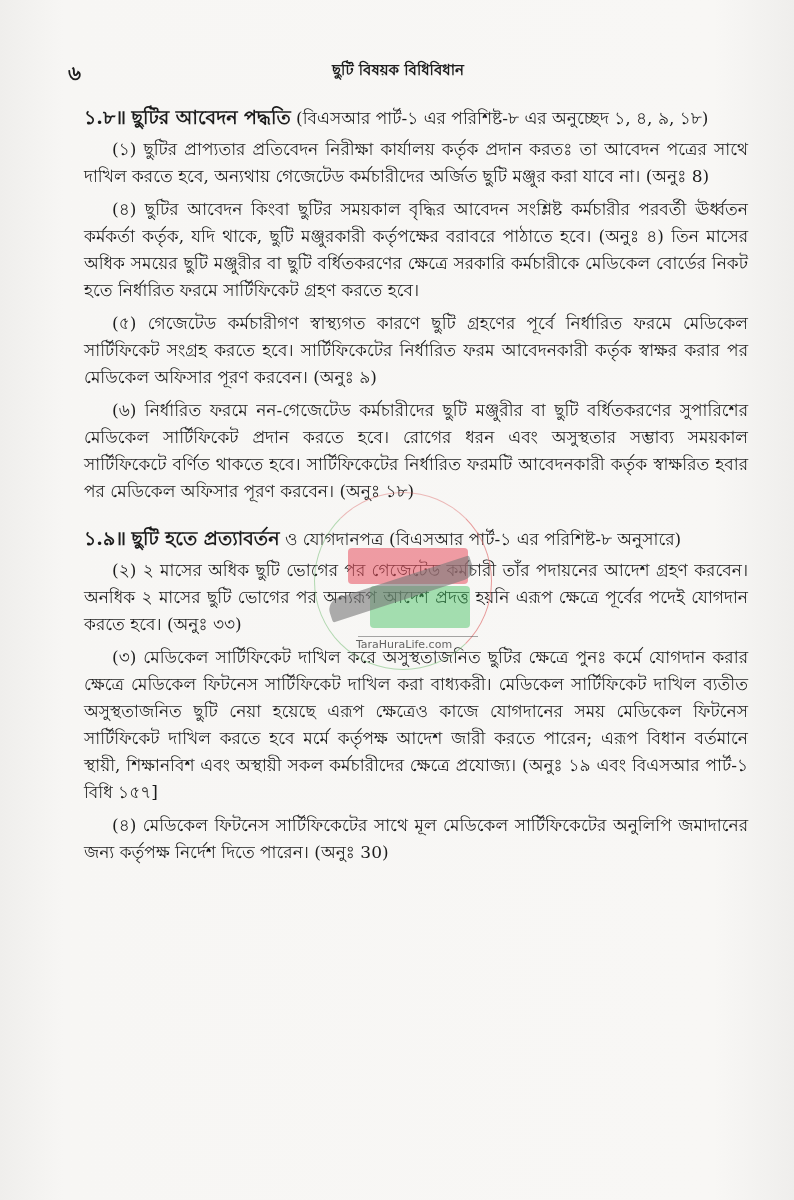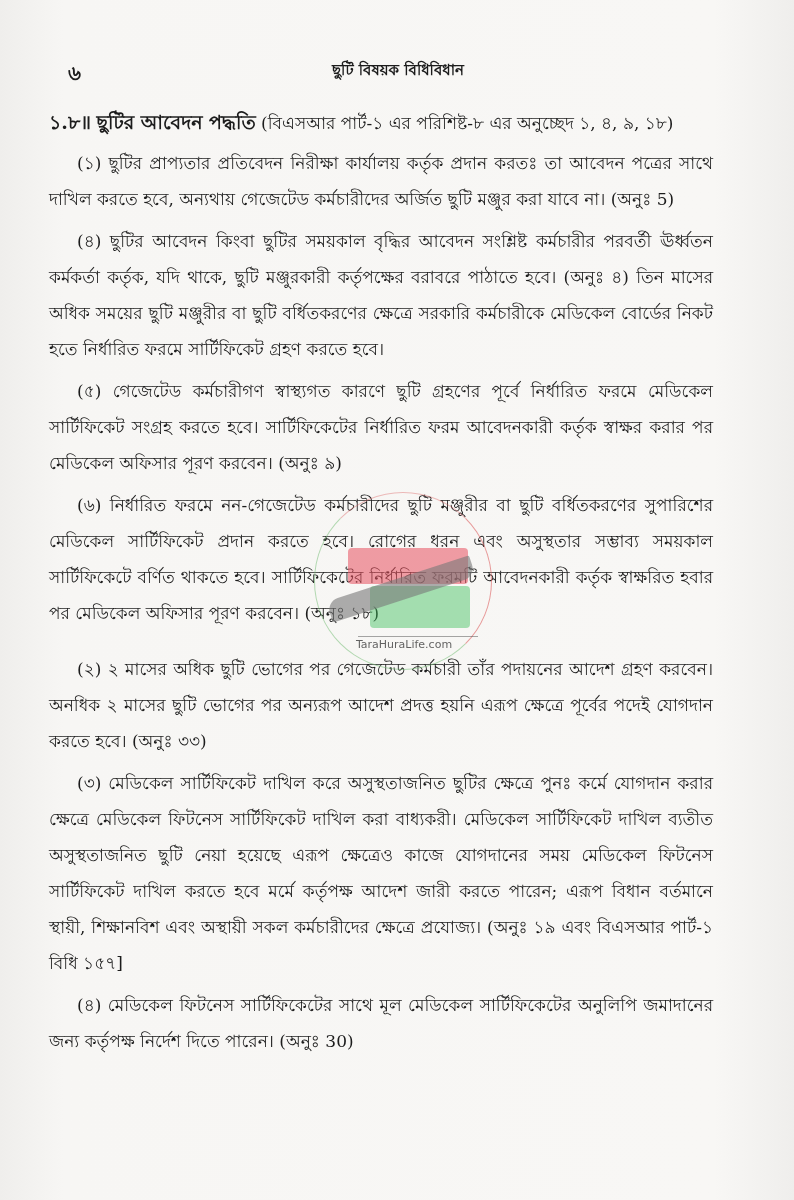--- a/index.html
+++ b/index.html
@@ -39,24 +39,24 @@
       position: absolute;
       left: 0; right: 0;
       top: 0;
       text-align: center;
       font-size: 15px;
       font-weight: bold;
     }
     .content {
       position: absolute;
       top: 104px;
-      left: 49px;
+      left: 84px;
       width: 664px;
       font-size: 17px;
-      line-height: 36px;
+      line-height: 27px;
       text-align: justify;
     }
     .section-heading {
       margin: 0 0 4px 0;
       font-size: 17px;
     }
     .section-heading .num,
     .section-heading .title {
       font-weight: bold;
       font-size: 19px;
@@ -133,27 +133,33 @@
     <div class="running-title">ছুটি বিষয়ক বিধিবিধান</div>
   </div>
 
   <div class="content">
 
     <div class="section-heading">
       <span class="num">১.৮॥</span>
       <span class="title">ছুটির আবেদন পদ্ধতি</span>
       <span class="ref">(বিএসআর পার্ট-১ এর পরিশিষ্ট-৮ এর অনুচ্ছেদ ১, ৪, ৯, ১৮)</span>
     </div>
-    <p class="para">(১) ছুটির প্রাপ্যতার প্রতিবেদন নিরীক্ষা কার্যালয় কর্তৃক প্রদান করতঃ তা আবেদন পত্রের সাথে দাখিল করতে হবে, অন্যথায় গেজেটেড কর্মচারীদের অর্জিত ছুটি মঞ্জুর করা যাবে না। (অনুঃ 5)</p>
+    <p class="para">(১) ছুটির প্রাপ্যতার প্রতিবেদন নিরীক্ষা কার্যালয় কর্তৃক প্রদান করতঃ তা আবেদন পত্রের সাথে দাখিল করতে হবে, অন্যথায় গেজেটেড কর্মচারীদের অর্জিত ছুটি মঞ্জুর করা যাবে না। (অনুঃ 8)</p>
     <p class="para">(৪) ছুটির আবেদন কিংবা ছুটির সময়কাল বৃদ্ধির আবেদন সংশ্লিষ্ট কর্মচারীর পরবর্তী ঊর্ধ্বতন কর্মকর্তা কর্তৃক, যদি থাকে, ছুটি মঞ্জুরকারী কর্তৃপক্ষের বরাবরে পাঠাতে হবে। (অনুঃ ৪) তিন মাসের অধিক সময়ের ছুটি মঞ্জুরীর বা ছুটি বর্ধিতকরণের ক্ষেত্রে সরকারি কর্মচারীকে মেডিকেল বোর্ডের নিকট হতে নির্ধারিত ফরমে সার্টিফিকেট গ্রহণ করতে হবে।</p>
     <p class="para">(৫) গেজেটেড কর্মচারীগণ স্বাস্থ্যগত কারণে ছুটি গ্রহণের পূর্বে নির্ধারিত ফরমে মেডিকেল সার্টিফিকেট সংগ্রহ করতে হবে। সার্টিফিকেটের নির্ধারিত ফরম আবেদনকারী কর্তৃক স্বাক্ষর করার পর মেডিকেল অফিসার পূরণ করবেন। (অনুঃ ৯)</p>
     <p class="para">(৬) নির্ধারিত ফরমে নন-গেজেটেড কর্মচারীদের ছুটি মঞ্জুরীর বা ছুটি বর্ধিতকরণের সুপারিশের মেডিকেল সার্টিফিকেট প্রদান করতে হবে। রোগের ধরন এবং অসুস্থতার সম্ভাব্য সময়কাল সার্টিফিকেটে বর্ণিত থাকতে হবে। সার্টিফিকেটের নির্ধারিত ফরমটি আবেদনকারী কর্তৃক স্বাক্ষরিত হবার পর মেডিকেল অফিসার পূরণ করবেন। (অনুঃ ১৮)</p>
 
     <div class="section-gap"></div>
 
+    <div class="section-heading">
+      <span class="num">১.৯॥</span>
+      <span class="title">ছুটি হতে প্রত্যাবর্তন</span>
+      <span class="ref">ও যোগদানপত্র</span>
+      <span class="ref">(বিএসআর পার্ট-১ এর পরিশিষ্ট-৮ অনুসারে)</span>
+    </div>
     <p class="para">(২) ২ মাসের অধিক ছুটি ভোগের পর গেজেটেড কর্মচারী তাঁর পদায়নের আদেশ গ্রহণ করবেন। অনধিক ২ মাসের ছুটি ভোগের পর অন্যরূপ আদেশ প্রদত্ত হয়নি এরূপ ক্ষেত্রে পূর্বের পদেই যোগদান করতে হবে। (অনুঃ ৩৩)</p>
     <p class="para">(৩) মেডিকেল সার্টিফিকেট দাখিল করে অসুস্থতাজনিত ছুটির ক্ষেত্রে পুনঃ কর্মে যোগদান করার ক্ষেত্রে মেডিকেল ফিটনেস সার্টিফিকেট দাখিল করা বাধ্যকরী। মেডিকেল সার্টিফিকেট দাখিল ব্যতীত অসুস্থতাজনিত ছুটি নেয়া হয়েছে এরূপ ক্ষেত্রেও কাজে যোগদানের সময় মেডিকেল ফিটনেস সার্টিফিকেট দাখিল করতে হবে মর্মে কর্তৃপক্ষ আদেশ জারী করতে পারেন; এরূপ বিধান বর্তমানে স্থায়ী, শিক্ষানবিশ এবং অস্থায়ী সকল কর্মচারীদের ক্ষেত্রে প্রযোজ্য। (অনুঃ ১৯ এবং বিএসআর পার্ট-১ বিধি ১৫৭]</p>
     <p class="para">(৪) মেডিকেল ফিটনেস সার্টিফিকেটের সাথে মূল মেডিকেল সার্টিফিকেটের অনুলিপি জমাদানের জন্য কর্তৃপক্ষ নির্দেশ দিতে পারেন। (অনুঃ 30)</p>
   </div>
 
   <div class="watermark">
     <div class="wm-circle"></div>
     <div class="wm-red"></div>
     <div class="wm-green"></div>
     <div class="wm-swoosh"></div>

